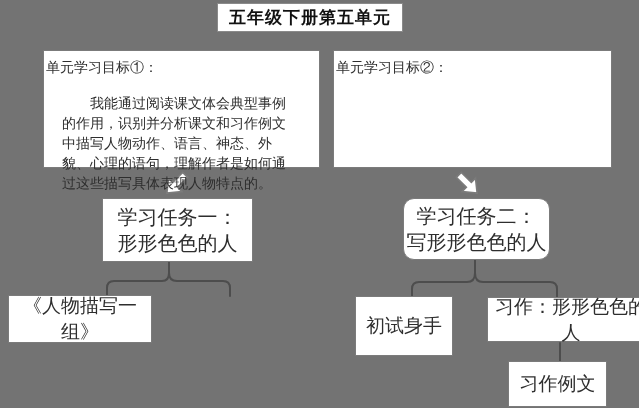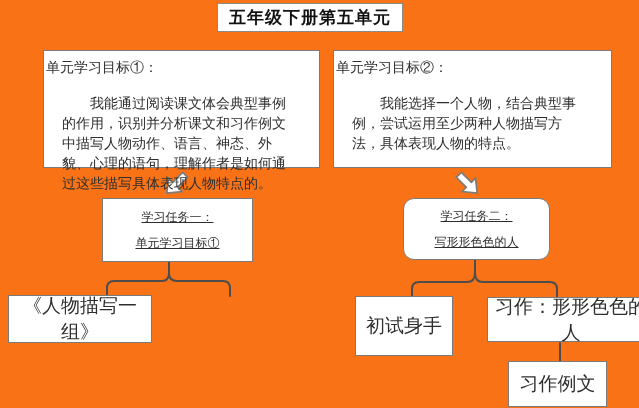--- a/index.html
+++ b/index.html
@@ -4,21 +4,21 @@
 <style>
   html, body {
     margin: 0;
     padding: 0;
     background: #ffffff;
   }
   .canvas {
     position: relative;
     width: 639px;
     height: 408px;
-    background: #f97316;
+    background: #737373;
     font-family: "Liberation Serif", serif;
     color: #2e2e2e;
     overflow: hidden;
   }
   .box {
     position: absolute;
     background: #ffffff;
     border: 1px solid #7b7b7b;
     box-sizing: border-box;
   }
@@ -38,23 +38,22 @@
     line-height: 20px;
   }
   .goal-box .goal-heading { text-indent: 0; }
   .goal-box .goal-body { margin: 16px; text-indent: 2em; }
   .goal1 { left: 43px;  top: 50px; width: 277px; height: 118px; }
   .goal2 { left: 333px; top: 50px; width: 279px; height: 118px; }
   .task-box {
     display: flex; flex-direction: column;
     align-items: center; justify-content: center;
     text-align: center;
-    font-size: 12px;
+    font-size: 20px;
     line-height: 26px;
-    text-decoration: underline;
   }
   .task1 { left: 102px; top: 198px; width: 151px; height: 64px; }
   .task2 { left: 403px; top: 198px; width: 147px; height: 62px; border-radius: 11px; }
   .leaf-box {
     display: flex; align-items: center; justify-content: center;
     text-align: center;
     font-size: 19px;
   }
   .book1   { left: 8px;   top: 295px; width: 144px; height: 48px; }
   .book2   { left: 195px; top: 295px; width: 98px;  height: 48px; }
@@ -94,26 +93,25 @@
 
   <div class="box title-box">五年级下册第五单元</div>
 
   <div class="box goal-box goal1">
     <div class="goal-heading">单元学习目标①：</div>
     <p class="goal-body">我能通过阅读课文体会典型事例的作用，识别并分析课文和习作例文中描写人物动作、语言、神态、外貌、心理的语句，理解作者是如何通过这些描写具体表现人物特点的。</p>
   </div>
 
   <div class="box goal-box goal2">
     <div class="goal-heading">单元学习目标②：</div>
-    <p class="goal-body">我能选择一个人物，结合典型事例，尝试运用至少两种人物描写方法，具体表现人物的特点。</p>
   </div>
 
   <div class="box task-box task1">
     <div>学习任务一：</div>
-    <div>单元学习目标①</div>
+    <div>形形色色的人</div>
   </div>
 
   <div class="box task-box task2">
     <div>学习任务二：</div>
     <div>写形形色色的人</div>
   </div>
 
   <div class="box leaf-box book1">《人物描写一组》</div>
 
   <div class="box leaf-box trial">初试身手</div>

